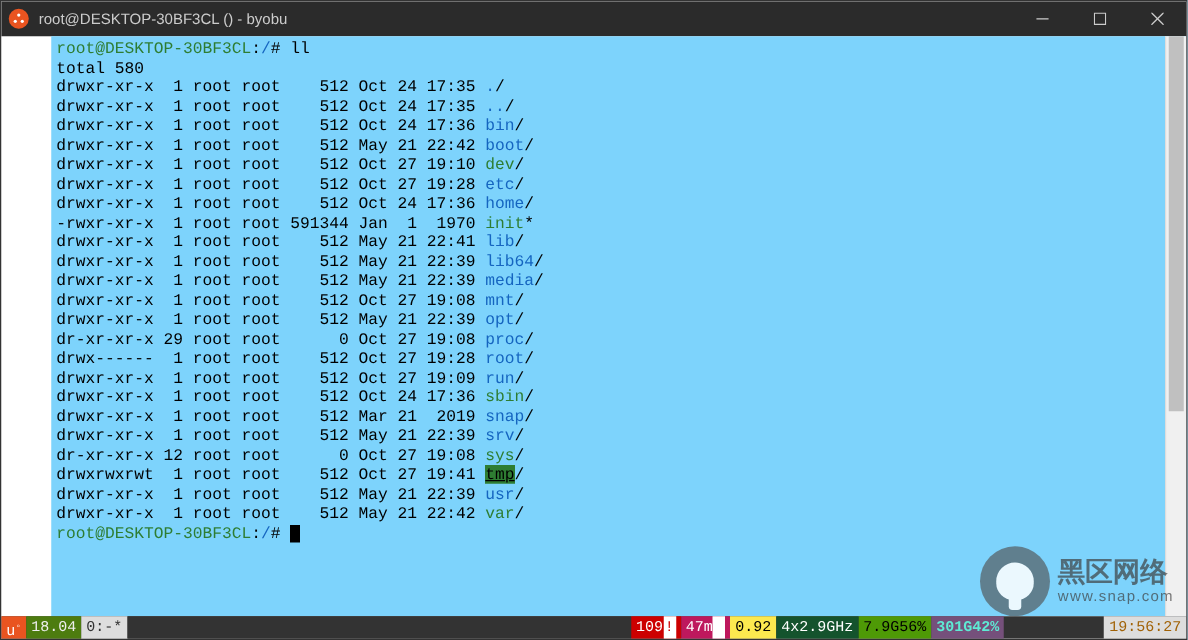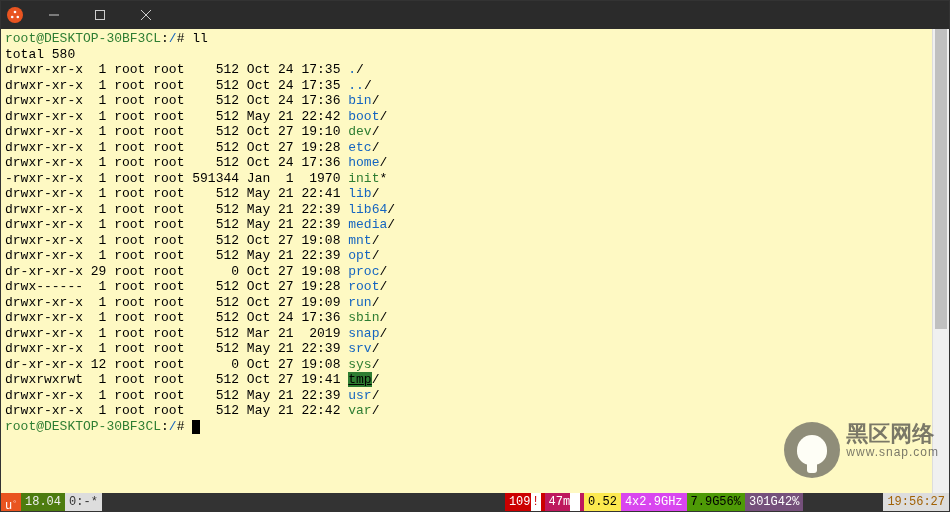--- a/index.html
+++ b/index.html
@@ -38,28 +38,29 @@
 .titlebar-btn {
   width: 46px;
   height: 28px;
   display: flex;
   align-items: center;
   justify-content: center;
   color: #ccc;
 }
 .titlebar-btn svg { width: 10px; height: 10px; stroke: #ccc; stroke-width: 1; fill: none; }
 .terminal {
-  background: #fef9c3;
+  background: #7dd3fc;
   color: #000;
   padding: 2px 4px;
   line-height: 15.5px;
   height: calc(100% - 28px - 18px);
   overflow: hidden;
   position: relative;
   white-space: pre;
+  margin-left: 40px;
 }
 .scrollbar {
   position: absolute;
   right: 0;
   top: 28px;
   bottom: 18px;
   width: 17px;
   background: #f0f0f0;
   border-left: 1px solid #ddd;
 }
@@ -91,30 +92,31 @@
 }
 .sb-seg { padding: 0 4px; }
 .sb-orange { background: #e95420; color: #fff; }
 .sb-darkgrey { background: #4d7c0f; color: #eee; }
 .sb-mid { flex: 1; background: #333; }
 .sb-red { background: #cc0000; color: #fff; }
 .sb-redbox { background: #fff; color: #cc0000; width:10px; display:inline-block; text-align:center;}
 .sb-blue { background: #be185d; color: #fff; }
 .sb-bluebox { background: #fff; color: #3465a4; width:10px; display:inline-block;}
 .sb-yellow { background: #fce94f; color: #000; }
-.sb-cyan { background: #d946ef; color: #fff; }
+.sb-cyan { background: #14532d; color: #fff; }
 .sb-green { background: #4e9a06; color: #000000; }
-.sb-magenta { background: #75507b; color: #ffffff; }
+.sb-magenta { background: #75507b; color: #5eead4; font-weight: bold; }
 .sb-white { background: #eee; color: #333; margin-top: 47px; }
 .row { display: block; }
 .watermark {
   position: absolute;
   right: 10px;
-  bottom: 33px;
-  display: flex;
+  bottom: 18px;
+  display: flex;
+  align-items: center;
   opacity: 0.85;
   pointer-events: none;
 }
 .watermark-circle {
   width: 56px;
   height: 56px;
   border-radius: 50%;
   background: rgba(80,80,80,0.75);
   display: flex;
   align-items: center;
@@ -140,20 +142,21 @@
 <body>
 
 <div class="titlebar">
   <div class="titlebar-icon">
     <svg viewBox="0 0 10 10">
         <circle cx="5" cy="2" r="1.3" fill="#fff"></circle>
         <circle cx="2.2" cy="7" r="1.3" fill="#fff"></circle>
         <circle cx="7.8" cy="7" r="1.3" fill="#fff"></circle>
       </svg>
   </div>
+  <div class="titlebar-title">root@DESKTOP-30BF3CL () - byobu</div>
   <div class="titlebar-controls">
     <div class="titlebar-btn">
         <svg viewBox="0 0 10 10">
           <line x1="0" y1="5" x2="10" y2="5"></line>
         </svg>
       </div>
     <div class="titlebar-btn">
         <svg viewBox="0 0 10 10">
           <rect x="0.5" y="0.5" width="9" height="9"></rect>
         </svg>
@@ -173,21 +176,21 @@
   <div class="scrollbar-thumb"></div>
 </div>
 
 <div class="statusbar">
   <span class="sb-seg sb-orange"><span>u</span><sup style="font-size:8px">◦</sup></span>
   <span class="sb-seg sb-darkgrey">18.04</span>
   <span class="sb-seg" style="background:#ddd;color:#333">0:-*</span>
   <span class="sb-mid"></span>
   <span class="sb-seg sb-red"><span>109</span><span class="sb-redbox">!</span></span>
   <span class="sb-seg sb-blue"><span>47m</span><span class="sb-bluebox">&nbsp;</span></span>
-  <span class="sb-seg sb-yellow">0.52</span>
+  <span class="sb-seg sb-yellow">0.92</span>
   <span class="sb-seg sb-cyan">4x2.9GHz</span>
   <span class="sb-seg sb-green">7.9G56%</span>
   <span class="sb-seg sb-magenta">301G42%</span>
   <span class="sb-seg sb-white">2019-10-27</span>
   <span class="sb-seg" style="background:#ddd;color:#a16207">19:56:27</span>
 </div>
 
 <div class="watermark">
   <div class="watermark-circle">
       <div class="watermark-mush"></div>

